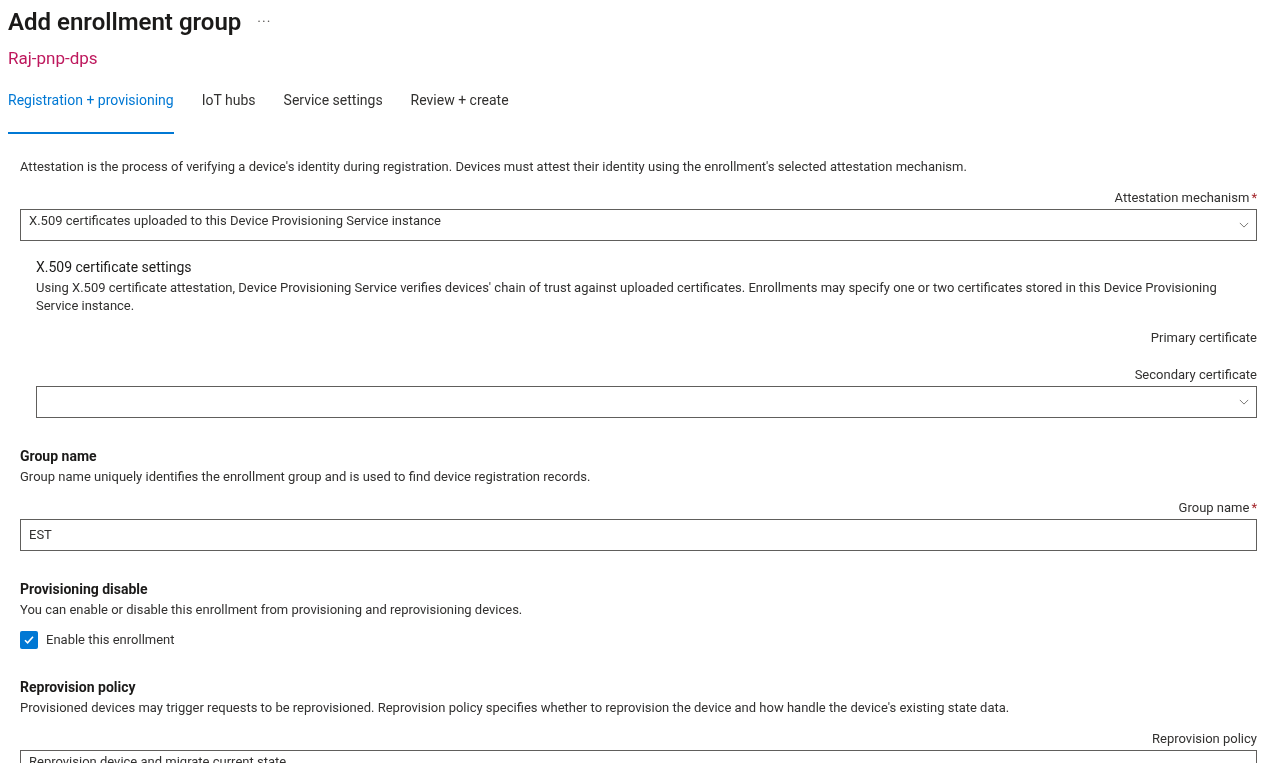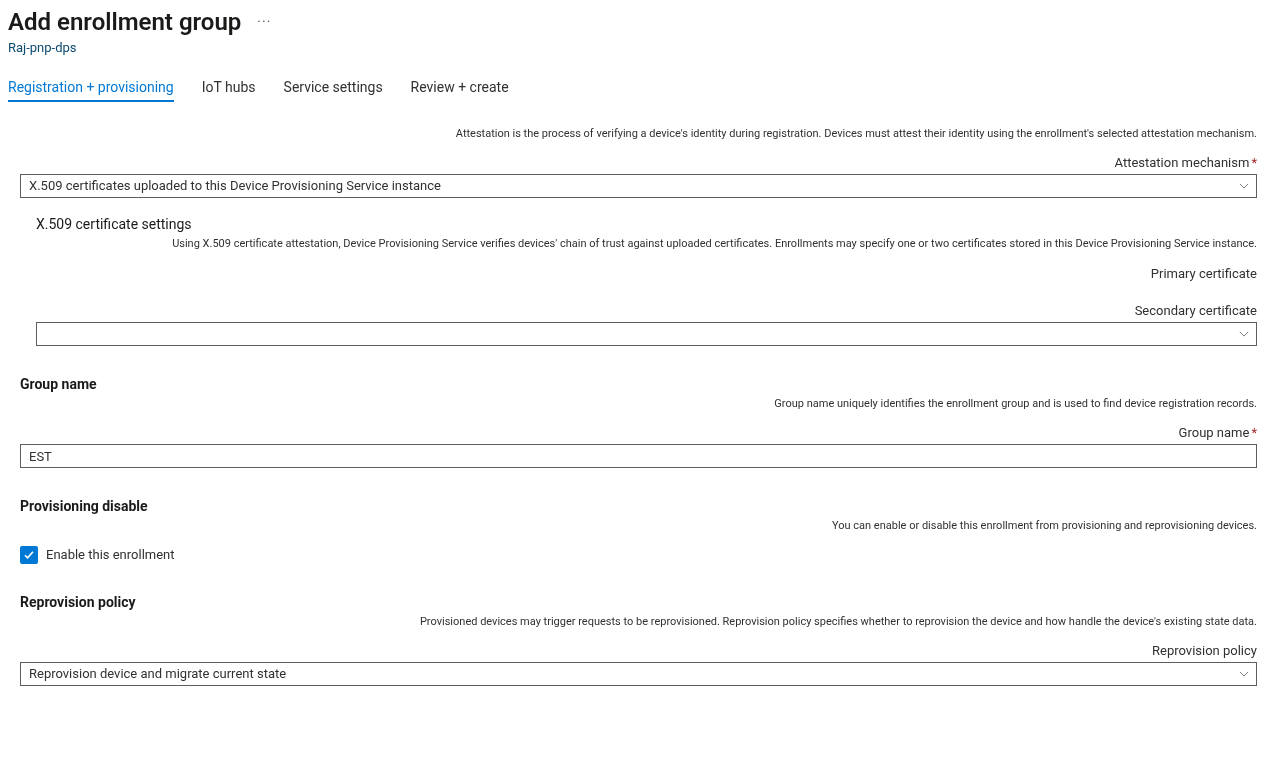--- a/index.html
+++ b/index.html
@@ -9,47 +9,47 @@
       color: #323130;
       background: #fff;
       padding: 8px 8px 24px 8px;
     }
     .title-row { display: flex; align-items: center; gap: 12px; }
     h1.page-title { font-size: 24px; font-weight: 600; color: #1b1a19; }
     .ellipsis-btn {
       font-size: 14px; color: #605e5c; cursor: pointer; padding: 2px 4px;
       letter-spacing: 1px;
     }
-    .subtitle { font-size: 13px; color: #0c4a6e; margin-top: 4px; }
+    .subtitle { font-size: 17px; color: #be185d; margin-top: 12px; }
     .tabs { display: flex; gap: 28px; margin-top: 18px; border-bottom: none; }
     .tab {
-      font-size: 14px; color: #323130; padding: 6px 0 5px 0; cursor: pointer;
+      font-size: 14px; color: #323130; padding: 6px 0 24px 0; cursor: pointer;
       border-bottom: 2px solid transparent;
     }
     .tab.active { color: #0078d4; border-bottom: 2px solid #0078d4; font-weight: 400; }
 
     .content { margin-top: 24px; padding-left: 12px; padding-right: 12px; }
 
     .section-heading { font-size: 14px; font-weight: 700; color: #1b1a19; margin-bottom: 4px; }
-    .section-desc { font-size: 11px; color: #323130; margin-bottom: 14px; line-height: 1.4; text-align: right; }
+    .section-desc { font-size: 13px; color: #323130; margin-bottom: 14px; line-height: 1.4; }
 
     .field-label { font-size: 13px; color: #323130; margin-bottom: 4px; display: block; text-align: right; }
     .req-star { color: #a4262c; margin-left: 2px; }
 
     .select-wrap, .input-wrap {
       position: relative; width: 100%;
     }
     .select-box, .text-input {
       width: 100%;
       border: 1px solid #605e5c;
       background: #fff;
       font-size: 13px;
       padding: 4px 26px 4px 8px;
       color: #323130;
-      height: 24px;
+      height: 32px;
       line-height: 14px;
       font-family: inherit;
       cursor: pointer;
     }
     .text-input { cursor: text; }
     .chev {
       position: absolute; right: 8px; top: 50%; transform: translateY(-50%);
       pointer-events: none;
     }
     .chev svg { width: 10px; height: 10px; display: block; }

